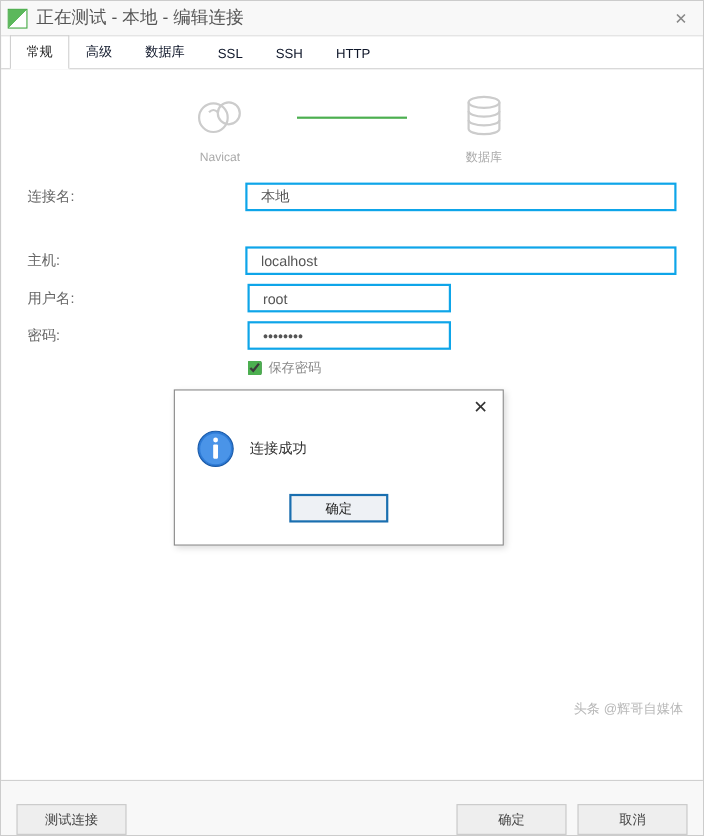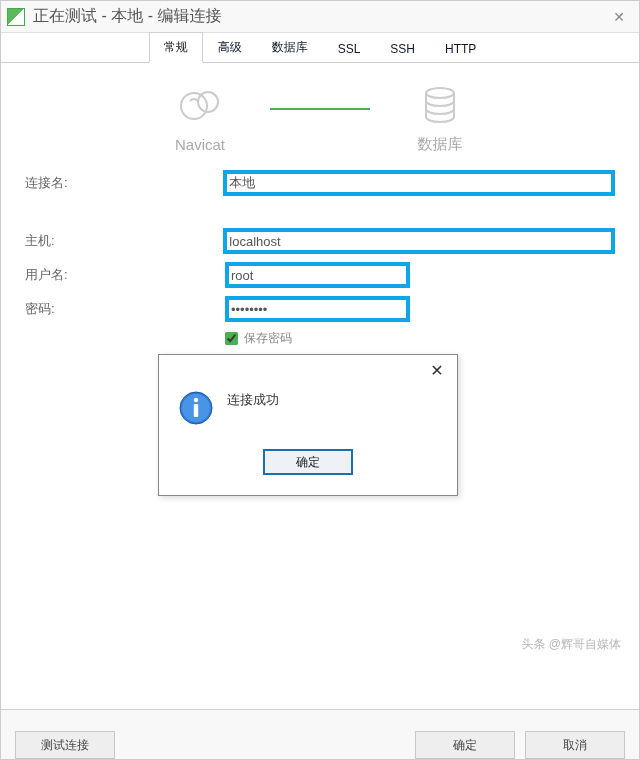--- a/index.html
+++ b/index.html
@@ -5,52 +5,52 @@
     * { box-sizing: border-box; margin: 0; padding: 0; font-family: "Microsoft YaHei", "Segoe UI", Arial, sans-serif; }
     body { width: 640px; height: 760px; background: #fff; overflow: hidden; position: relative; }
     
     .window { width: 640px; height: 760px; border: 1px solid #ccc; display: flex; flex-direction: column; }
     
     .titlebar { height: 32px; background: #f8f8f8; border-bottom: 1px solid #e0e0e0; display: flex; align-items: center; padding: 0 0 0 6px; }
     .titlebar .app-icon { width: 18px; height: 18px; background: linear-gradient(135deg, #5cb85c 50%, #fff 50%); border: 1px solid #4a4; margin-right: 8px; }
     .titlebar .title { font-size: 16px; color: #555; flex: 1; }
     .titlebar .close { width: 40px; height: 32px; display: flex; align-items: center; justify-content: center; font-size: 14px; color: #888; cursor: pointer; }
     
-    .tabs { height: 30px; display: flex; align-items: flex-end; padding: 0 8px; border-bottom: 1px solid #d0d0d0; font-size: 12px; justify-content: center; }
+    .tabs { height: 30px; display: flex; align-items: flex-end; padding: 0 8px; border-bottom: 1px solid #d0d0d0; font-size: 12px; }
     .tab { padding: 6px 14px; color: #0f172a; cursor: pointer; border: 1px solid transparent; border-bottom: none; }
     .tab.active { border: 1px solid #d0d0d0; border-bottom: 1px solid #fff; background: #fff; margin-bottom: -1px; color: #222; }
     
     .content { flex: 1; padding: 20px 10px 10px 10px; position: relative; }
     
     .diagram { display: flex; align-items: center; justify-content: center; gap: 0; margin-bottom: 6px; }
     .diagram-item { display: flex; flex-direction: column; align-items: center; gap: 8px; width: 120px; }
     .diagram-line { width: 100px; height: 2px; background: #4caf50; margin: 0 10px; margin-bottom: 20px; }
-    .diagram-label { font-size: 15px; color: #aaa; }
+    .diagram-label { font-size: 11px; color: #aaa; }
     
     .navicat-icon { width: 44px; height: 44px; }
     .db-icon { width: 44px; height: 44px; }
     
     .form { padding: 10px 14px; }
     .row { display: flex; align-items: center; margin-bottom: 8px; font-size: 13px; }
     .row .label { width: 200px; color: #666; }
-    .row input[type="text"], .row input[type="password"] { border: 4px solid #0ea5e9; padding: 4px 2px; font-size: 13px; color: #555; height: 26px; }
+    .row input[type="text"], .row input[type="password"] { border: 2px solid #0ea5e9; padding: 4px 12px; font-size: 13px; color: #555; height: 26px; }
     .row .wide { width: 395px; }
     .row .med { width: 185px; }
     .row .chk { display: flex; align-items: center; gap: 6px; color: #888; font-size: 12px; margin-left: 200px; }
     .row .chk input { accent-color: #4caf50; }
     .gap { height: 24px; }
     
     .footer { height: 50px; border-top: 1px solid #d0d0d0; display: flex; align-items: flex-end; justify-content: space-between; padding: 0 14px; background: #f8f8f8; }
     .btn { min-width: 100px; height: 28px; background: #eeeeee; border: 1px solid #c8c8c8; font-size: 12px; color: #444; cursor: pointer; }
     .footer .right { display: flex; gap: 10px; }
     
     .modal { position: absolute; left: 158px; top: 354px; width: 300px; background: #fff; border: 1px solid #888; box-shadow: 2px 2px 6px rgba(0,0,0,0.15); }
     .modal-titlebar { height: 30px; display: flex; justify-content: flex-end; align-items: center; }
     .modal-close { width: 40px; height: 30px; display: flex; align-items: center; justify-content: center; font-size: 16px; color: #333; cursor: pointer; }
-    .modal-body { display: flex; gap: 14px; padding: 6px 20px 18px 20px; }
+    .modal-body { display: flex; align-items: center; gap: 14px; padding: 6px 20px 18px 20px; }
     .info-icon { width: 34px; height: 34px; flex-shrink: 0; }
     .modal-msg { font-size: 13px; color: #333; }
     .modal-footer { display: flex; justify-content: center; padding: 6px 0 20px 0; }
     .modal-btn { width: 90px; height: 26px; border: 2px solid #1a6fb0; background: #eef1f5; font-size: 12px; color: #222; cursor: pointer; }
     
     .watermark { position: absolute; bottom: 56px; right: 18px; font-size: 12px; color: #b8b8b8; }
   </style>
 </head>
 <body>
 

